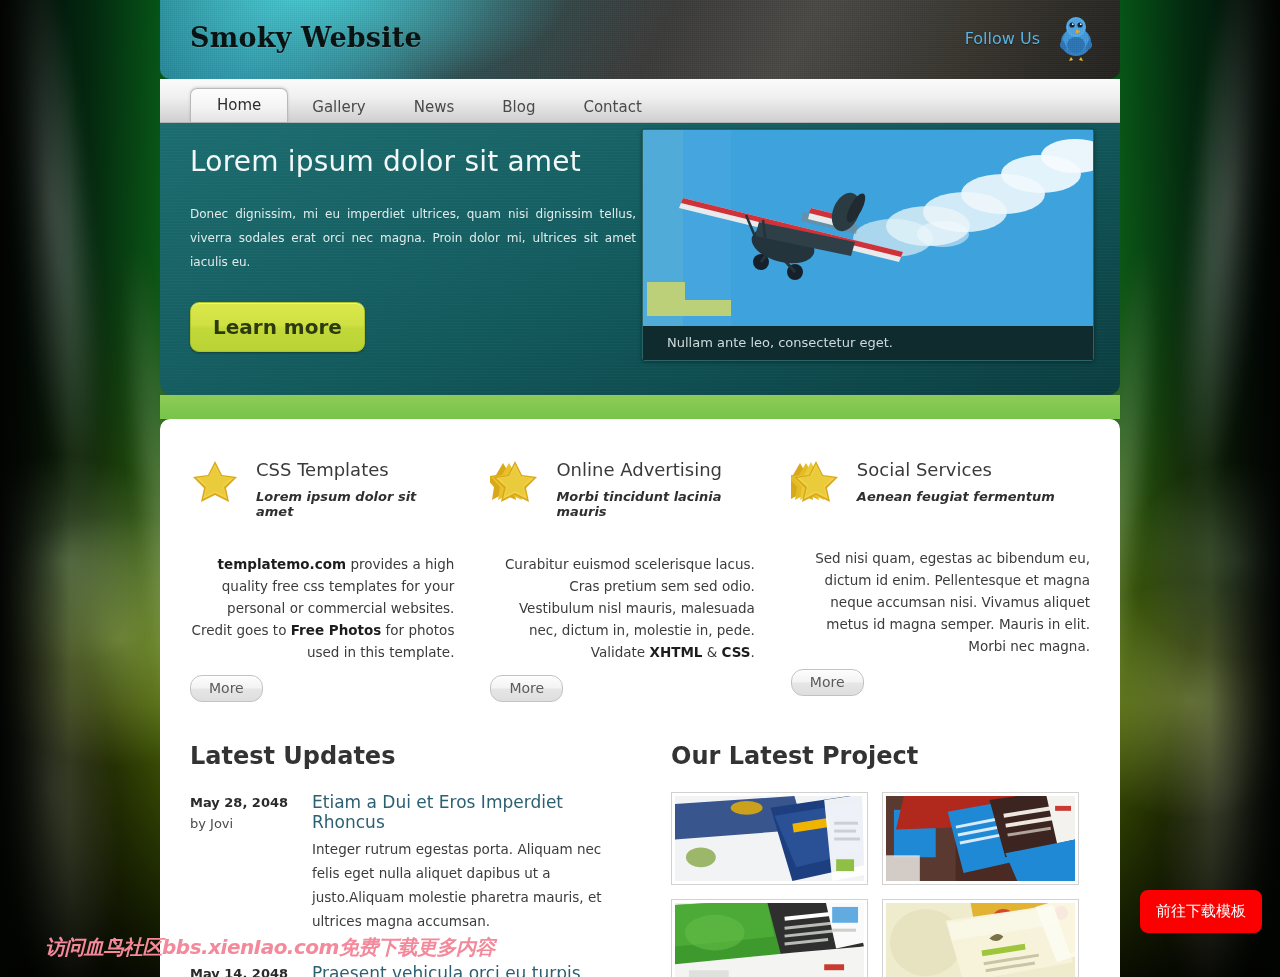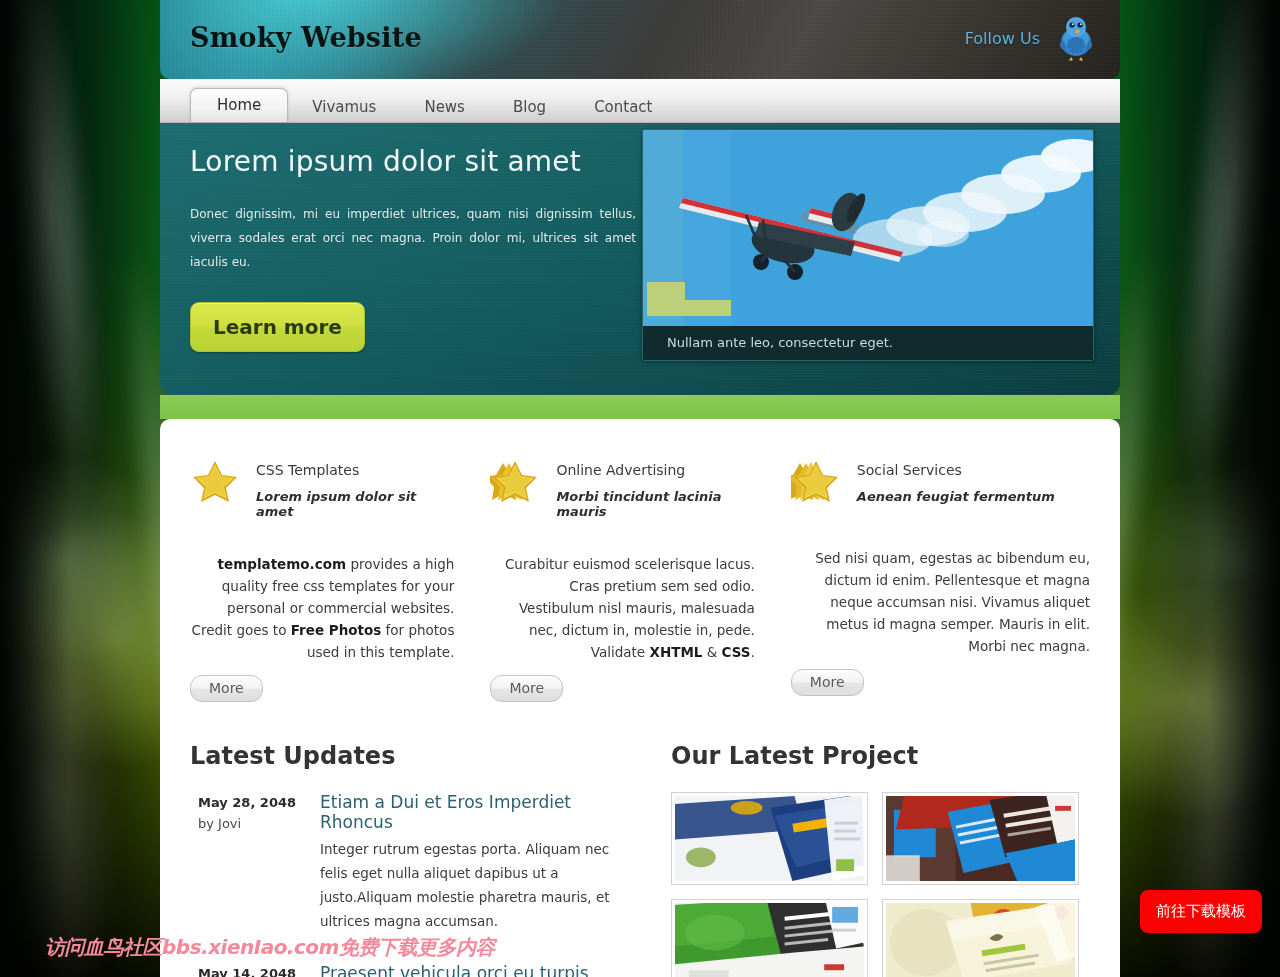--- a/index.html
+++ b/index.html
@@ -234,21 +234,21 @@
   #services {
     display: flex;
     gap: 0;
   }
   .service-col { width: 310px; padding-right: 36px; }
   .service-col:last-child { padding-right: 0; }
   .service-head { display: flex; align-items: flex-start; gap: 16px; min-height: 58px; }
   .service-star { width: 50px; height: 48px; flex: none; margin-top: 2px; }
   .service-titles { padding-top: 4px; }
   .service-title {
-    font-size: 14px;
+    font-size: 18px;
     font-weight: normal;
     color: #3a3a3a;
     line-height: 22px;
   }
   .service-sub {
     font-size: 13px;
     font-weight: bold;
     font-style: italic;
     color: #2f2f2f;
     margin-top: 8px;
@@ -280,21 +280,21 @@
   #lower { display: flex; margin-top: 40px; gap: 46px; }
   #updates-col { width: 436px; }
   #projects-col { width: 420px; }
   .section-heading {
     font-size: 24px;
     font-weight: bold;
     color: #333333;
     margin-bottom: 22px;
   }
   .update-row { display: flex; margin-bottom: 30px; }
-  .update-meta { width: 122px; flex: none; padding-top: 3px; margin-left: 8px; }
+  .update-meta { width: 122px; flex: none; padding-top: 3px; }
   .update-date { font-size: 13px; font-weight: bold; color: #2b2b2b; }
   .update-author { font-size: 13px; color: #4a4a4a; margin-top: 6px; }
   .update-body { flex: 1; }
   .update-title {
     font-size: 17px;
     color: #2b6072;
     margin-bottom: 5px;
     cursor: pointer;
   }
   .update-text { font-size: 13.5px; color: #3b3b3b; line-height: 24px; }
@@ -366,21 +366,21 @@
         <polygon points="17,43 15,47 19,46" fill="#f0c41e"></polygon>
         <polygon points="27,43 29,47 25,46" fill="#f0c41e"></polygon>
         <path d="M9 26 q-5 3 -2 8 q3 3 6 0z" fill="#2a74b8"></path>
         <path d="M35 26 q5 3 2 8 q-3 3 -6 0z" fill="#2a74b8"></path>
       </svg>
     </div>
   </div>
 
   <div id="nav">
     <div class="nav-item active">Home</div>
-    <div class="nav-item">Vivamus</div>
+    <div class="nav-item">Gallery</div>
     <div class="nav-item">News</div>
     <div class="nav-item">Blog</div>
     <div class="nav-item">Contact</div>
   </div>
 
   <div id="banner">
     <div id="banner-left">
       <h1 id="banner-heading">Lorem ipsum dolor sit amet</h1>
       <p id="banner-text">Donec dignissim, mi eu imperdiet ultrices, quam nisi dignissim tellus, viverra sodales erat orci nec magna. Proin dolor mi, ultrices sit amet iaculis eu.</p>
       <span id="learn-more-button">Learn more</span>

